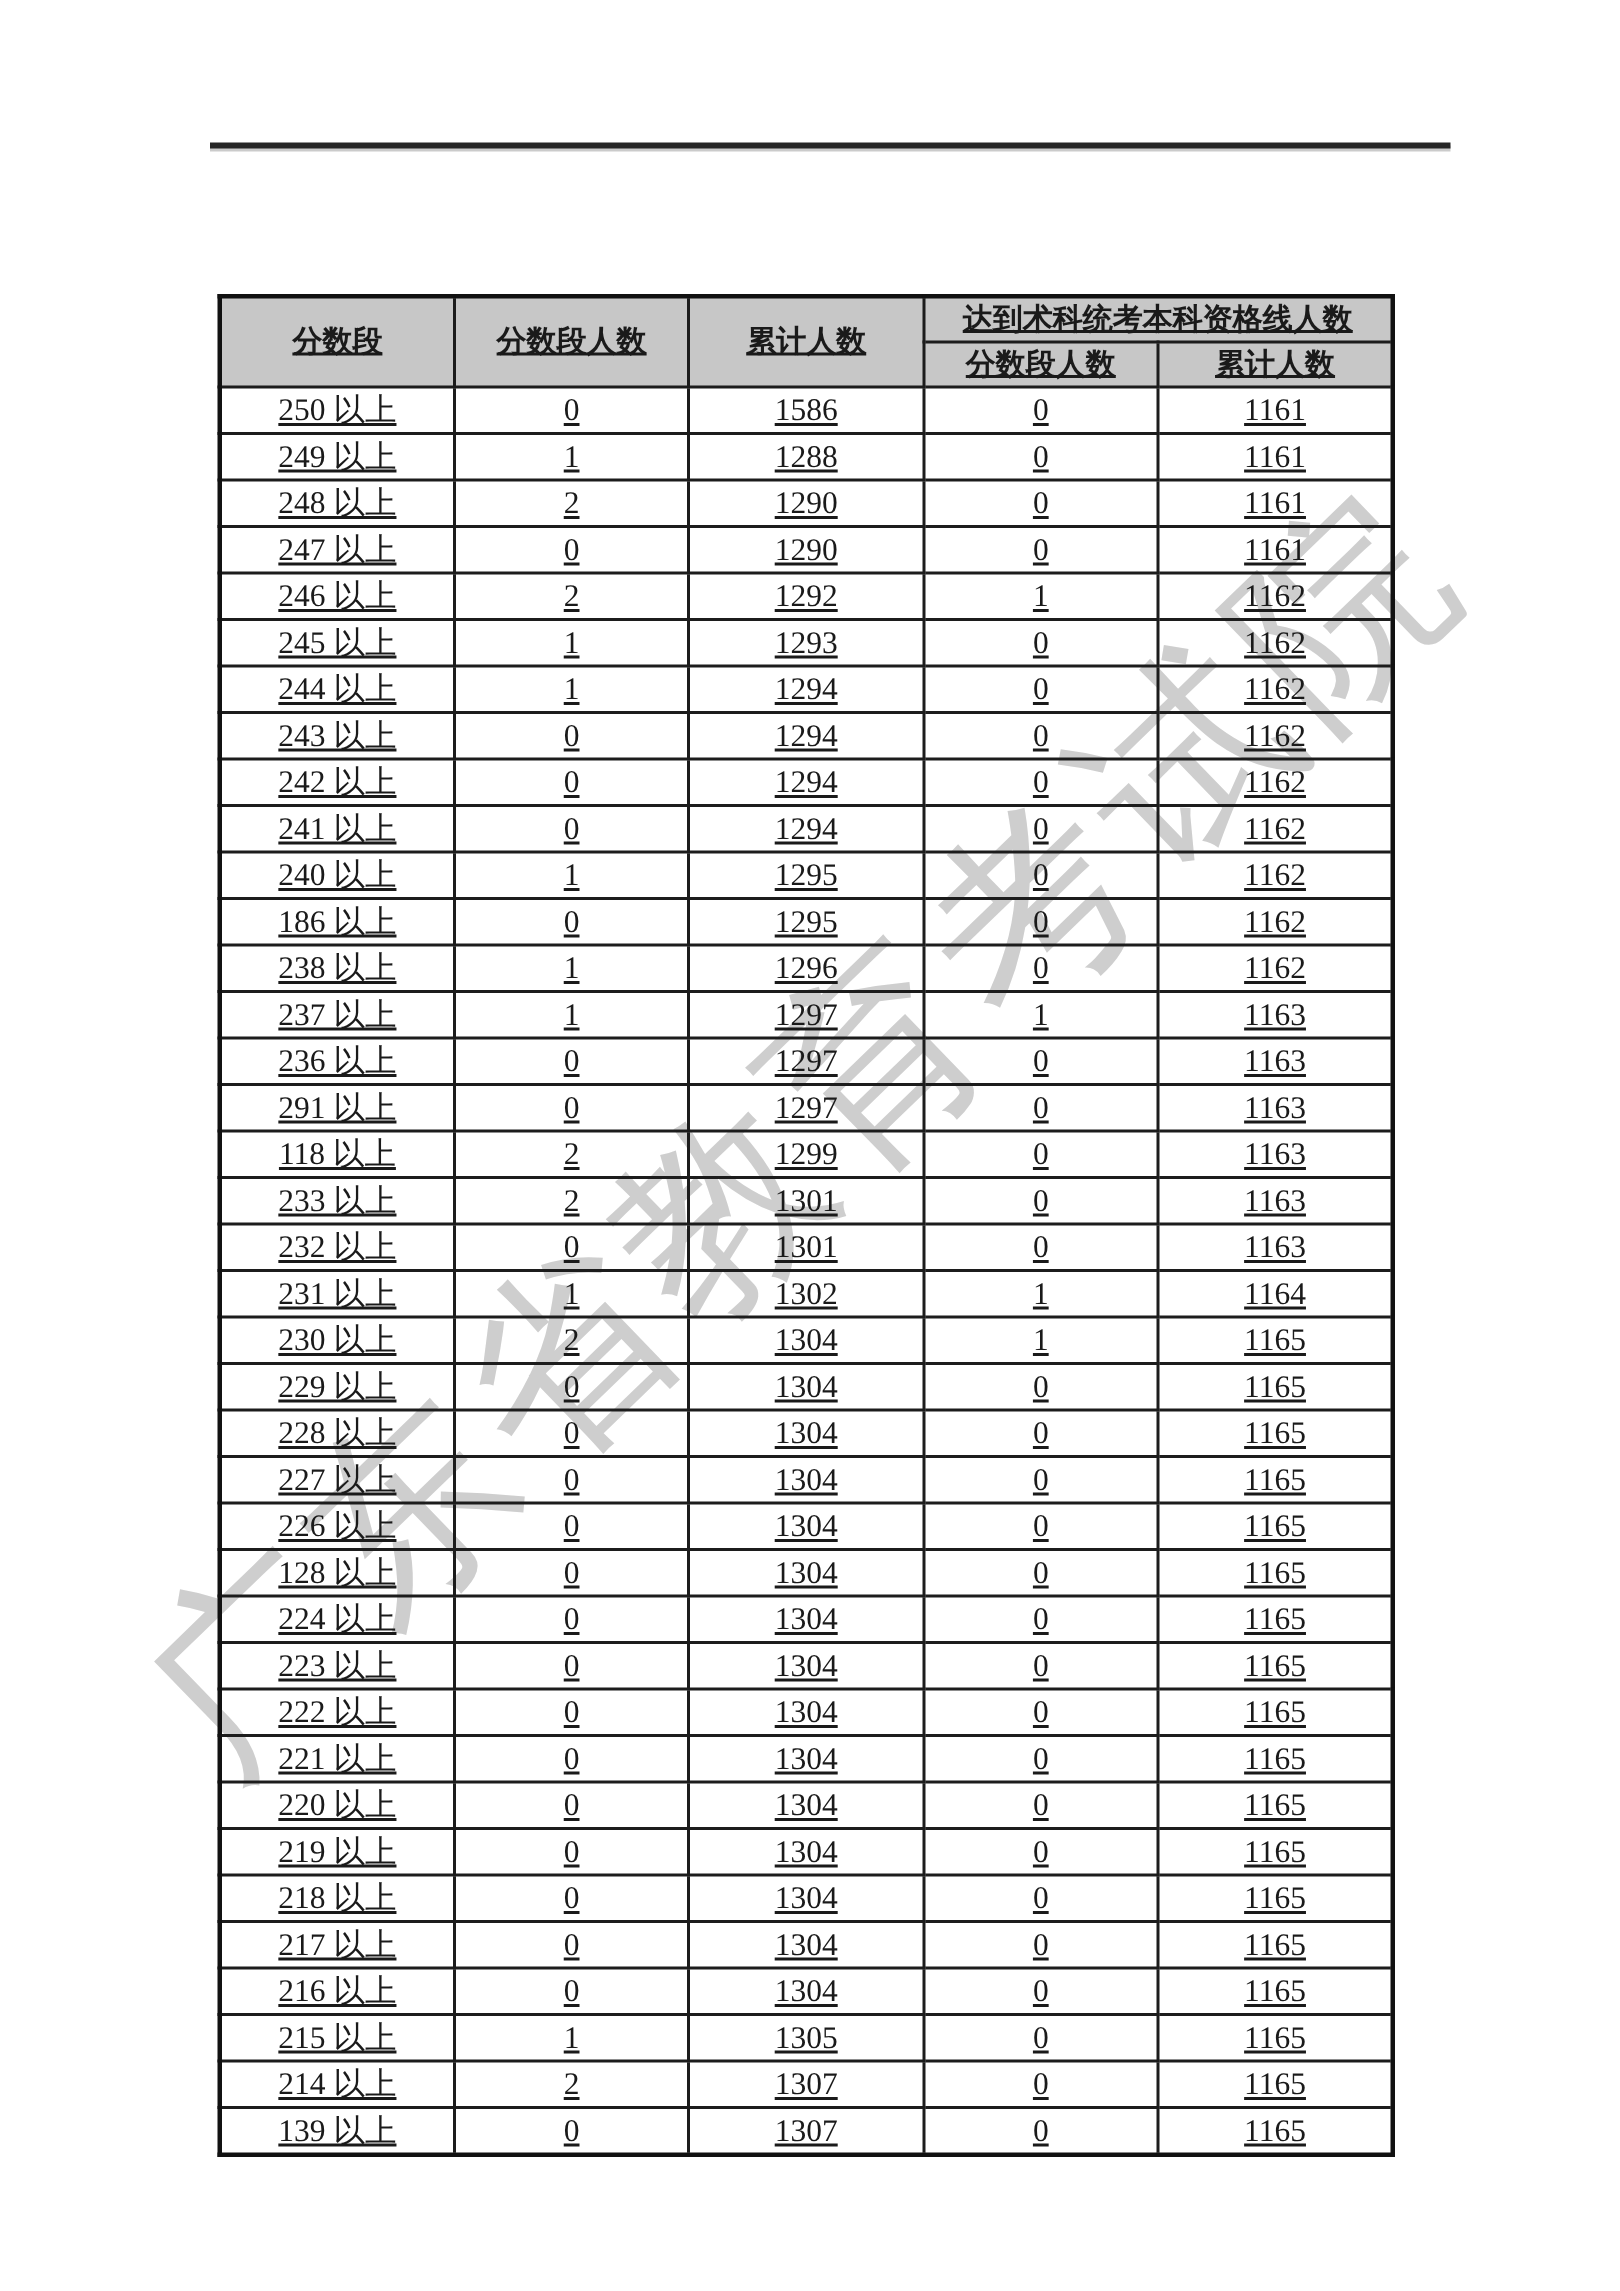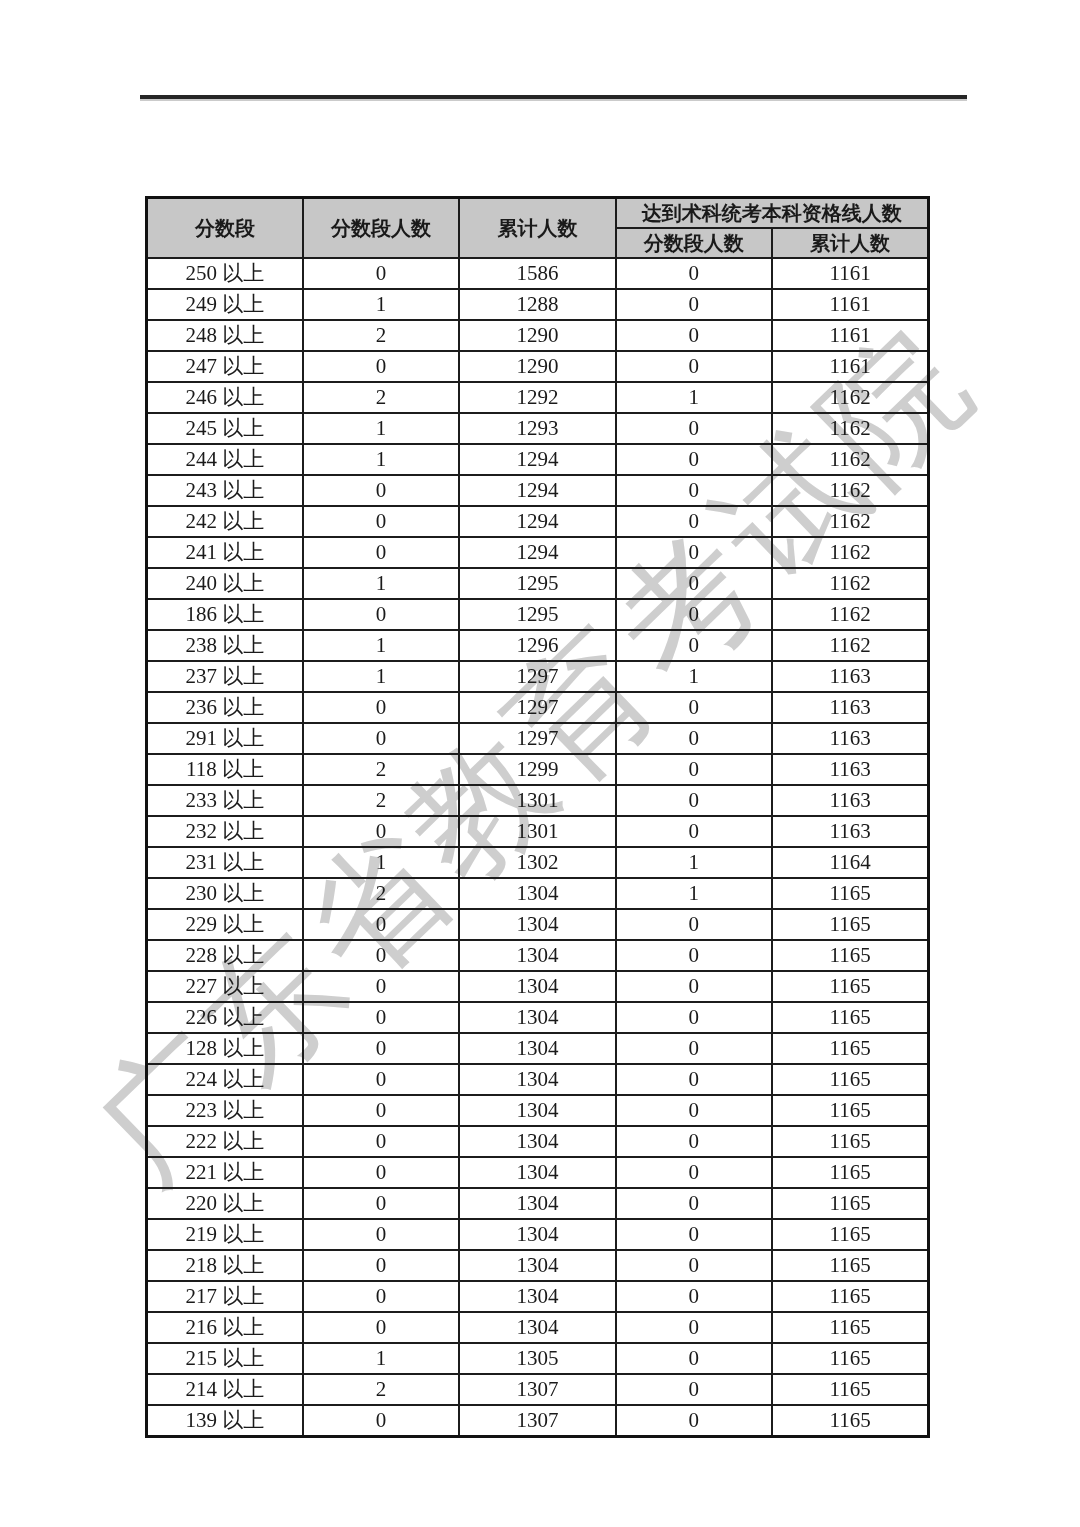--- a/index.html
+++ b/index.html
@@ -50,20 +50,21 @@
     color: #1a1a1a;
   }
   table.score-table, 
   .score-table th, 
   .score-table td {
     border: 2px solid #1c1c1c;
   }
   table.score-table {
     border-width: 3px;
     border-color: #111111;
+    text-decoration: underline;
   }
   .score-table th {
     background: #c7c7c7;
     font-family: "Liberation Sans", "DejaVu Sans", sans-serif;
     font-weight: bold;
     font-size: 20px;
     text-align: center;
     padding: 0;
     height: 28px;
     line-height: 1.1;

